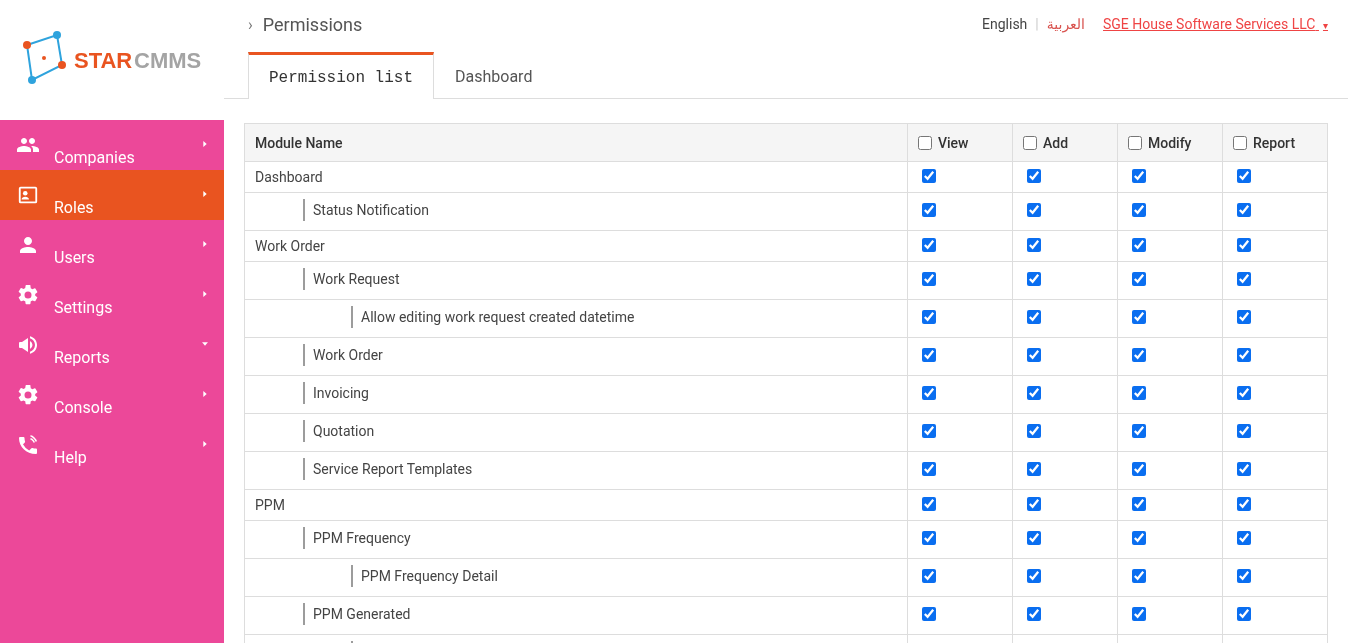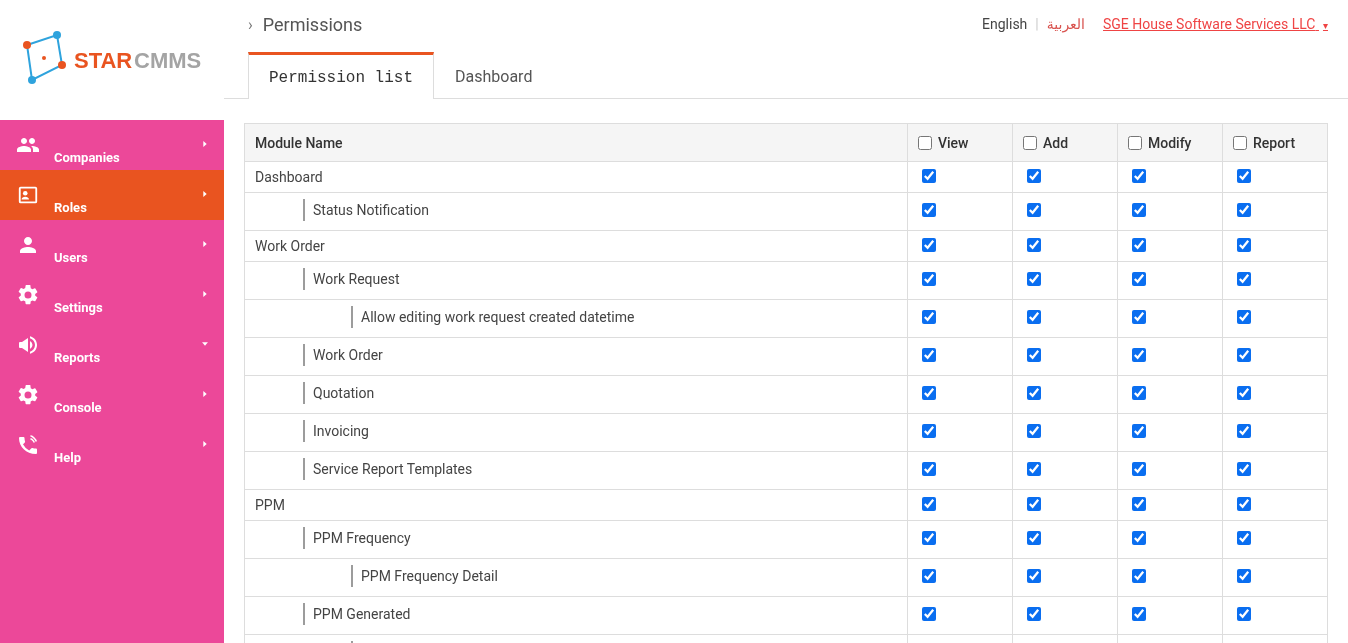--- a/index.html
+++ b/index.html
@@ -9,21 +9,21 @@
 
 .sidebar { width: 224px; background: #ec4899; display: flex; flex-direction: column; flex-shrink: 0; }
 .logo-box { background: #fff; height: 120px; display: flex; align-items: center; justify-content: center; }
 .logo-svg { width: 200px; height: 80px; }
 
 .nav { display: flex; flex-direction: column; }
 .nav-item { display: flex; align-items: center; padding: 12px 16px; color: #fff; cursor: pointer; position: relative; height: 50px; }
 .nav-item.active { background: #e95420; }
 .nav-icon { width: 24px; height: 24px; margin-right: 14px; display: inline-flex; align-items: center; justify-content: center; }
 .nav-icon svg { fill: #fff; }
-.nav-label { font-size: 13px; font-weight: 700; margin-top: 24px; }
+.nav-label { font-size: 16px; font-weight: 400; margin-top: 24px; }
 .nav-chev { position: absolute; right: 14px; }
 .nav-chev svg { fill: #fff; width: 10px; height: 14px; }
 
 .main { flex: 1; display: flex; flex-direction: column; overflow: hidden; }
 
 .topbar { display: flex; justify-content: space-between; align-items: center; padding: 10px 20px 10px 24px; height: 48px; }
 .breadcrumb { display: flex; align-items: center; color: #555; font-size: 18px; }
 .breadcrumb .chev { margin-right: 10px; font-size: 16px; color: #777; }
 .top-right { display: flex; align-items: center; font-size: 14px; color: #444; }
 .lang-en { margin-right: 8px; }
@@ -268,31 +268,31 @@
                   <span>Work Order</span>
                 </span></td>
               <td class="cb"><input type="checkbox" checked="" style=""></td>
               <td class="cb"><input type="checkbox" checked="" style=""></td>
               <td class="cb"><input type="checkbox" checked="" style=""></td>
               <td class="cb"><input type="checkbox" checked="" style=""></td>
             </tr>
             <tr class="level1">
               <td><span class="module-text">
                   <span class="indent-bar"></span>
+                  <span>Invoicing</span>
+                </span></td>
+              <td class="cb"><input type="checkbox" checked="" style=""></td>
+              <td class="cb"><input type="checkbox" checked="" style=""></td>
+              <td class="cb"><input type="checkbox" checked="" style=""></td>
+              <td class="cb"><input type="checkbox" checked="" style=""></td>
+            </tr>
+            <tr class="level1">
+              <td><span class="module-text">
+                  <span class="indent-bar"></span>
                   <span>Quotation</span>
-                </span></td>
-              <td class="cb"><input type="checkbox" checked="" style=""></td>
-              <td class="cb"><input type="checkbox" checked="" style=""></td>
-              <td class="cb"><input type="checkbox" checked="" style=""></td>
-              <td class="cb"><input type="checkbox" checked="" style=""></td>
-            </tr>
-            <tr class="level1">
-              <td><span class="module-text">
-                  <span class="indent-bar"></span>
-                  <span>Invoicing</span>
                 </span></td>
               <td class="cb"><input type="checkbox" checked="" style=""></td>
               <td class="cb"><input type="checkbox" checked="" style=""></td>
               <td class="cb"><input type="checkbox" checked="" style=""></td>
               <td class="cb"><input type="checkbox" checked="" style=""></td>
             </tr>
             <tr class="level1">
               <td><span class="module-text">
                   <span class="indent-bar"></span>
                   <span>Service Report Templates</span>

